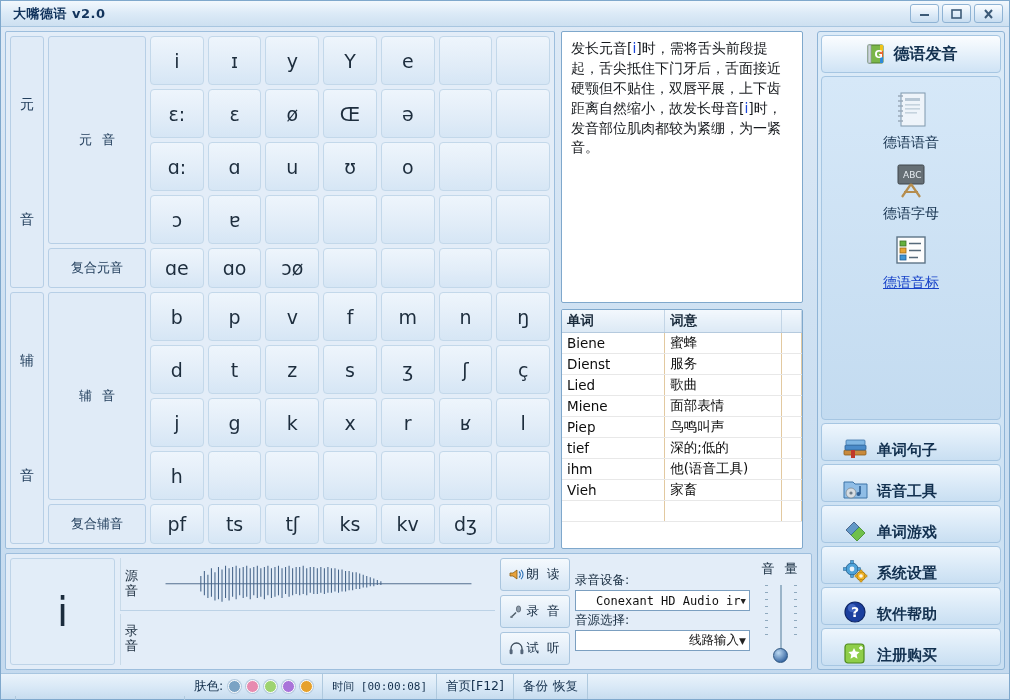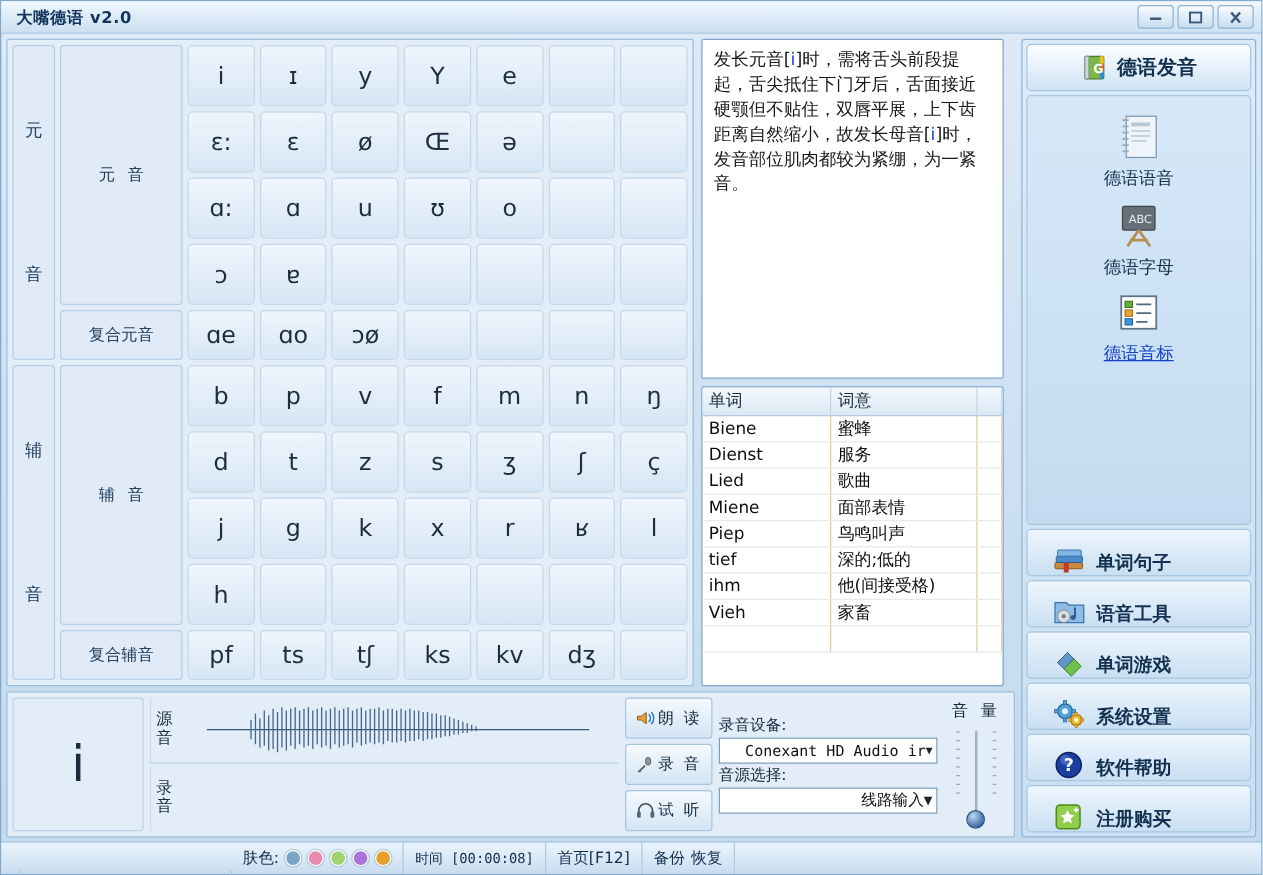--- a/index.html
+++ b/index.html
@@ -103,21 +103,21 @@
     flex: 1;
     background: #ffffff;
     border: 1px solid #7fa8cc; border-radius: 2px;
     overflow: hidden;
     display: flex; flex-direction: column;
   }
   table.wordlist { width: 100%; border-collapse: collapse; font-size: 13.5px; }
   table.wordlist th {
     background: linear-gradient(180deg,#f3f8fd 0%, #dce9f5 100%);
     border-right: 1px solid #c3d5e6; border-bottom: 1px solid #b5cade;
-    text-align: left; font-weight: normal; color: #1b2c3d;
+    text-align: left; font-weight: bold; color: #1b2c3d;
     padding: 2px 5px; height: 19px;
   }
   table.wordlist td {
     border-right: 1px solid #e2c9a0; border-bottom: 1px solid #e8e8e8;
     padding: 0px 5px; height: 21px; color: #0d0d0d;
   }
   .c1 { width: 102px; } .c2 { width: 116px; } .c3 { width: 20px; }
   
   .audio-bar {
     flex: 1; min-height: 0;
@@ -454,21 +454,21 @@
                   <td>鸟鸣叫声</td>
                     <td></td>
                 </tr>
                 <tr>
                   <td>tief</td>
                   <td>深的;低的</td>
                     <td></td>
                 </tr>
                 <tr>
                   <td>ihm</td>
-                  <td>他(间接受格)</td>
+                  <td>他(语音工具)</td>
                     <td></td>
                 </tr>
                 <tr>
                   <td>Vieh</td>
                   <td>家畜</td>
                     <td></td>
                 </tr>
                 <tr>
                   <td></td>
                     <td></td>

